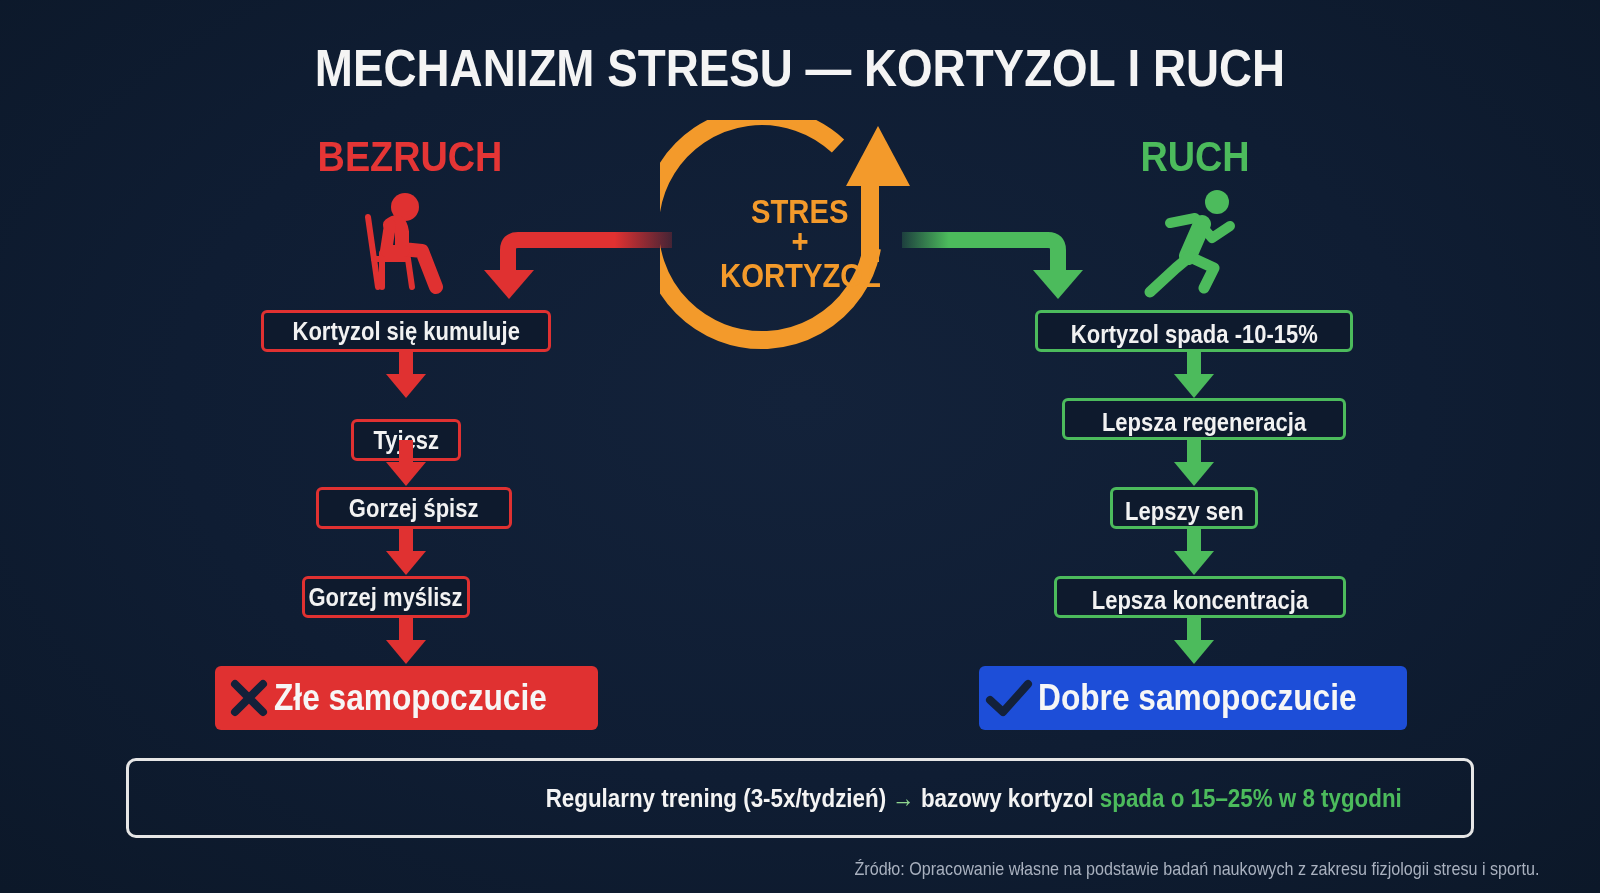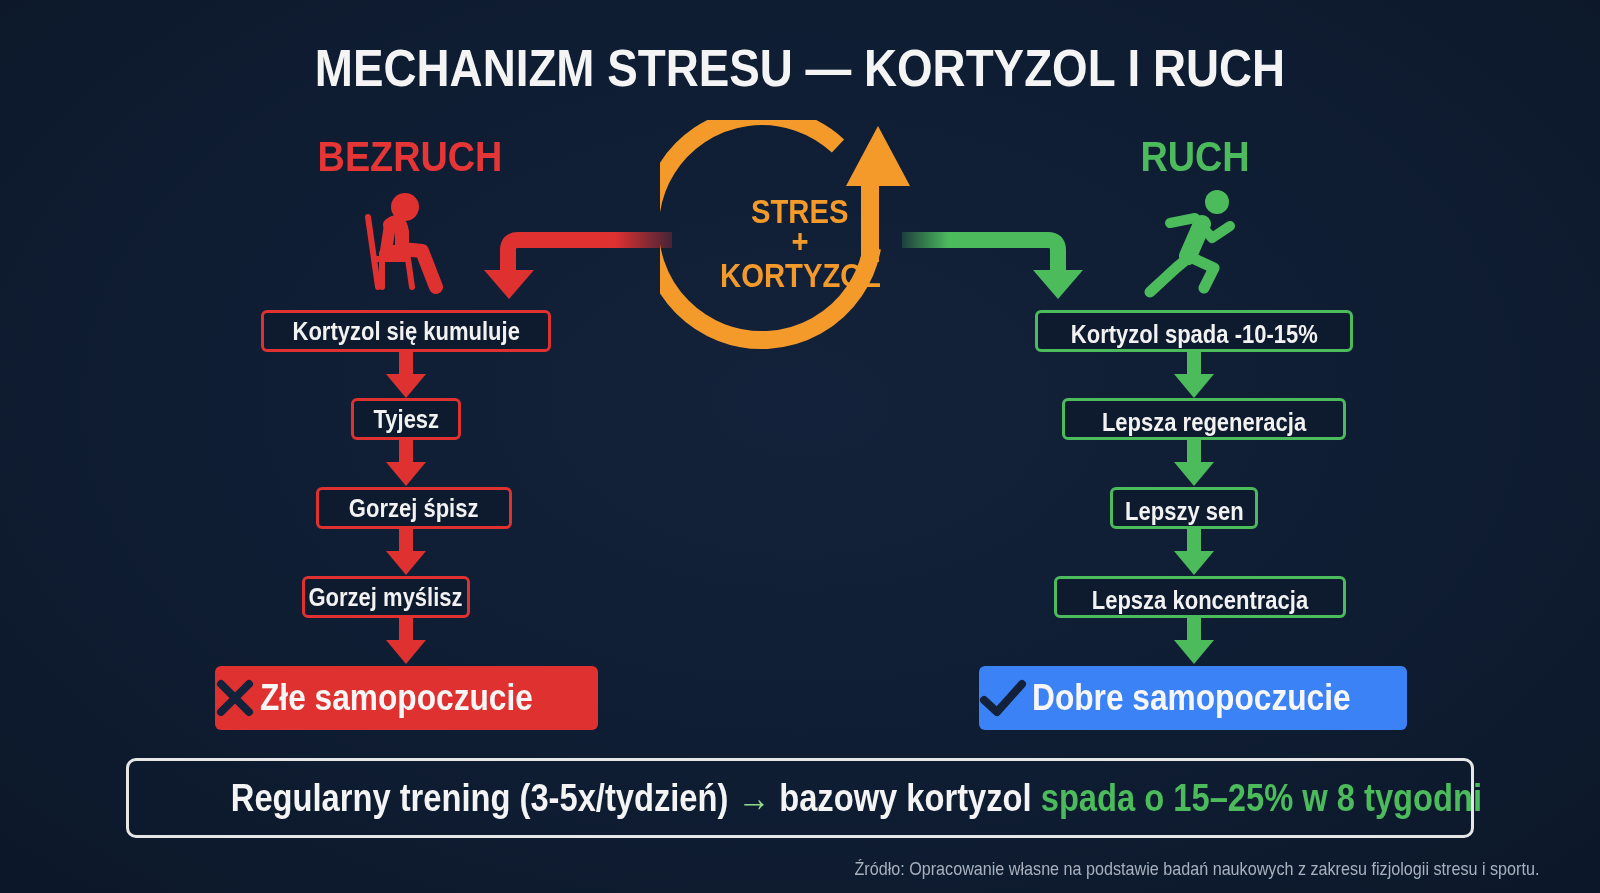--- a/index.html
+++ b/index.html
@@ -25,34 +25,34 @@
     position:absolute; border:3px solid; border-radius:6px; background:#0e1a2d;
     height:42px; box-sizing:border-box; display:flex; align-items:center; justify-content:center;
     font-size:25px; font-weight:bold; color:#f2f2f2; white-space:nowrap;
   }
   .step span { display:inline-block; transform:scaleX(0.88); }
   .step.red { border-color:#e03131; }
   .step.green { border-color:#4cbb5c;align-items:flex-end; }
 
   .outcome {
     position:absolute; height:64px; border-radius:6px; box-sizing:border-box;
-    display:flex; align-items:center; gap:5px;
+    display:flex; align-items:center; justify-content:center; gap:5px;
     font-size:36px; font-weight:bold; color:#f6f6f6; white-space:nowrap;
   }
   .outcome .lbl { display:inline-block; transform:scaleX(0.88); transform-origin:left center; }
   .outcome.red { background:#e03131; left:215px; width:383px; top:666px; }
-  .outcome.green { background:#3b82f6; left:979px; width:428px; top:666px; }
+  .outcome.green { background:#1d4ed8; left:979px; width:428px; top:666px; }
 
   .arrow-down { position:absolute; }
 
   .summary {
     position:absolute; left:126px; top:758px; width:1348px; height:80px;
     border:3px solid #e6e6e6; border-radius:10px; box-sizing:border-box;
-    display:flex; align-items:center; justify-content:flex-start;
-    font-size:38px; font-weight:bold; white-space:nowrap;
+    display:flex; align-items:center; justify-content:flex-end;
+    font-size:26px; font-weight:bold; white-space:nowrap;
   }
   .summary .inner { display:inline-block; transform:scaleX(0.86); }
   .summary .w { color:#f4f4f4; }
   .summary .g { color:#4cbb5c; }
   .summary .arr { color:#8fd68f; }
 
   .source {
     position:absolute; left:0; width:1600px; top:858px; text-align:right;
     font-size:19px; color:#a9b1bf;
   }
@@ -124,21 +124,21 @@
         <stop offset="1" stop-color="#4cbb5c"></stop>
     </linearGradient>
   </defs>
   <path d="M4 15 L150 15 Q160 15 160 25 L160 50" stroke="url(#gg)" stroke-width="16" fill="none"></path>
   <polygon points="135,45 185,45 160,74" fill="#4cbb5c"></polygon>
 </svg>
 
 <div class="step red" style="left:261px;top:310px;width:290px">
     <span>Kortyzol się kumuluje</span>
   </div>
-<div class="step red" style="left:351px;top:398px;width:110px">
+<div class="step red" style="left:351px;top:419px;width:110px">
     <span>Tyjesz</span>
   </div>
 <div class="step red" style="left:316px;top:487px;width:196px">
     <span>Gorzej śpisz</span>
   </div>
 <div class="step red" style="left:302px;top:576px;width:168px">
     <span>Gorzej myślisz</span>
   </div>
 
 <svg class="arrow-down" style="left:386px;top:352px" width="40" height="46" viewBox="0 0 40 46">

